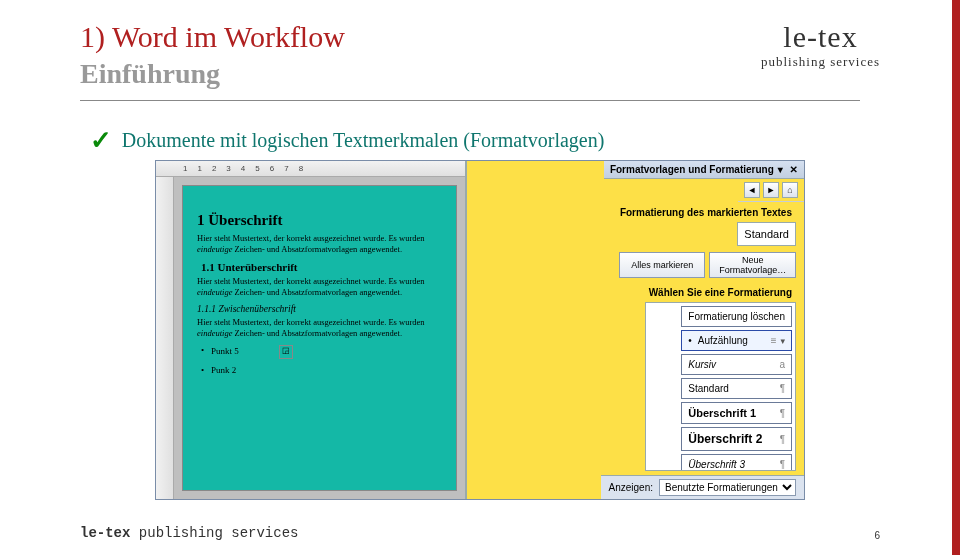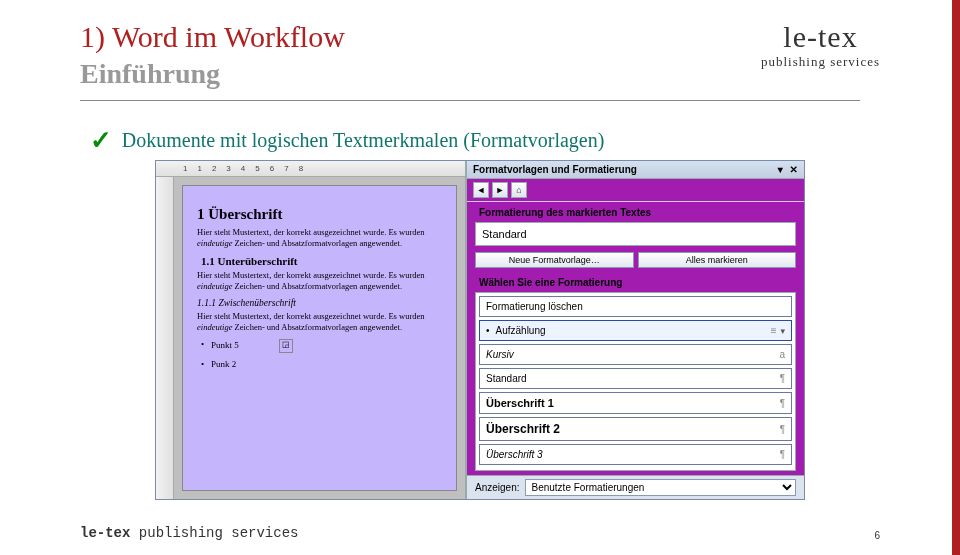--- a/index.html
+++ b/index.html
@@ -115,50 +115,51 @@
     background: linear-gradient(90deg,#f2f2f2,#e0e0e0);
     border-right: 1px solid #aaa;
   }
   .page-wrap {
     flex: 1;
     background: #bfbfbf;
     padding: 8px;
     overflow: hidden;
   }
   .page {
-    background: #c4b5fd;
+    background: #14b8a6;
     border: 1px solid #888;
     height: 100%;
-    padding: 20px 14px;
+    padding: 26px 14px;
     font-family: 'Times New Roman', serif;
     color: #000;
   }
   .page h1 { font-size: 15px; font-weight: bold; margin-bottom: 4px; }
   .page p { font-size: 8.5px; line-height: 1.3; margin-bottom: 6px; }
   .page .sub1 { font-size: 11px; font-weight: bold; margin: 4px 4px 3px; }
   .page .sub2 { font-size: 9.5px; font-style: italic; margin: 4px 0 3px; }
   .page .bul { font-size: 9px; margin: 6px 0 0 14px; position: relative; }
   .page .bul::before { content: "•"; position: absolute; left: -10px; }
   .page .ital { font-style: italic; }
   .page .picicon {
     display: inline-block;
     border: 1px solid #888;
     width: 14px; height: 14px;
     font-size: 8px; text-align: center;
     margin-left: 40px;
     vertical-align: middle;
   }
   .task-pane {
     flex: 1;
-    background: #a21caf;
+    background: #fde047;
     border-left: 1px solid #9aa;
     display: flex;
     flex-direction: column;
     font-size: 10px;
     color: #000;
+    align-items: flex-end;
   }
   .tp-header {
     background: linear-gradient(#d5e0f0,#c2cfe0);
     border-bottom: 1px solid #9aa;
     padding: 3px 6px;
     font-weight: bold;
     display: flex;
     justify-content: space-between;
     align-items: center;
   }
@@ -200,20 +201,21 @@
     background: linear-gradient(#fff,#e3e8f0);
     border: 1px solid #8a9ab0;
     font-family: inherit;
   }
   .tp-list {
     margin: 2px 8px 4px;
     background: #fff;
     border: 1px solid #9aa;
     flex: 1;
     overflow: hidden;
+    padding-left: 32px;
   }
   .tp-item {
     border: 1px solid #6a7a98;
     margin: 3px;
     padding: 4px 6px;
     display: flex;
     justify-content: space-between;
     align-items: center;
     font-size: 10px;
   }
@@ -321,22 +323,22 @@
       </span>
     </div>
     <div class="tp-toolbar">
       <div class="btn">◄</div>
       <div class="btn">►</div>
       <div class="btn">⌂</div>
     </div>
     <div class="tp-section-label">Formatierung des markierten Textes</div>
     <div class="tp-current">Standard</div>
     <div class="tp-btns">
+      <button>Alles markieren</button>
       <button>Neue Formatvorlage…</button>
-      <button>Alles markieren</button>
     </div>
     <div class="tp-section-label">Wählen Sie eine Formatierung</div>
     <div class="tp-list">
       <div class="tp-item">
         <span class="lbl">Formatierung löschen</span>
       </div>
       <div class="tp-item selected">
         <span>•</span>
         <span class="lbl" style="margin-left:6px;">Aufzählung</span>
         <span class="pilcrow">≡</span>

